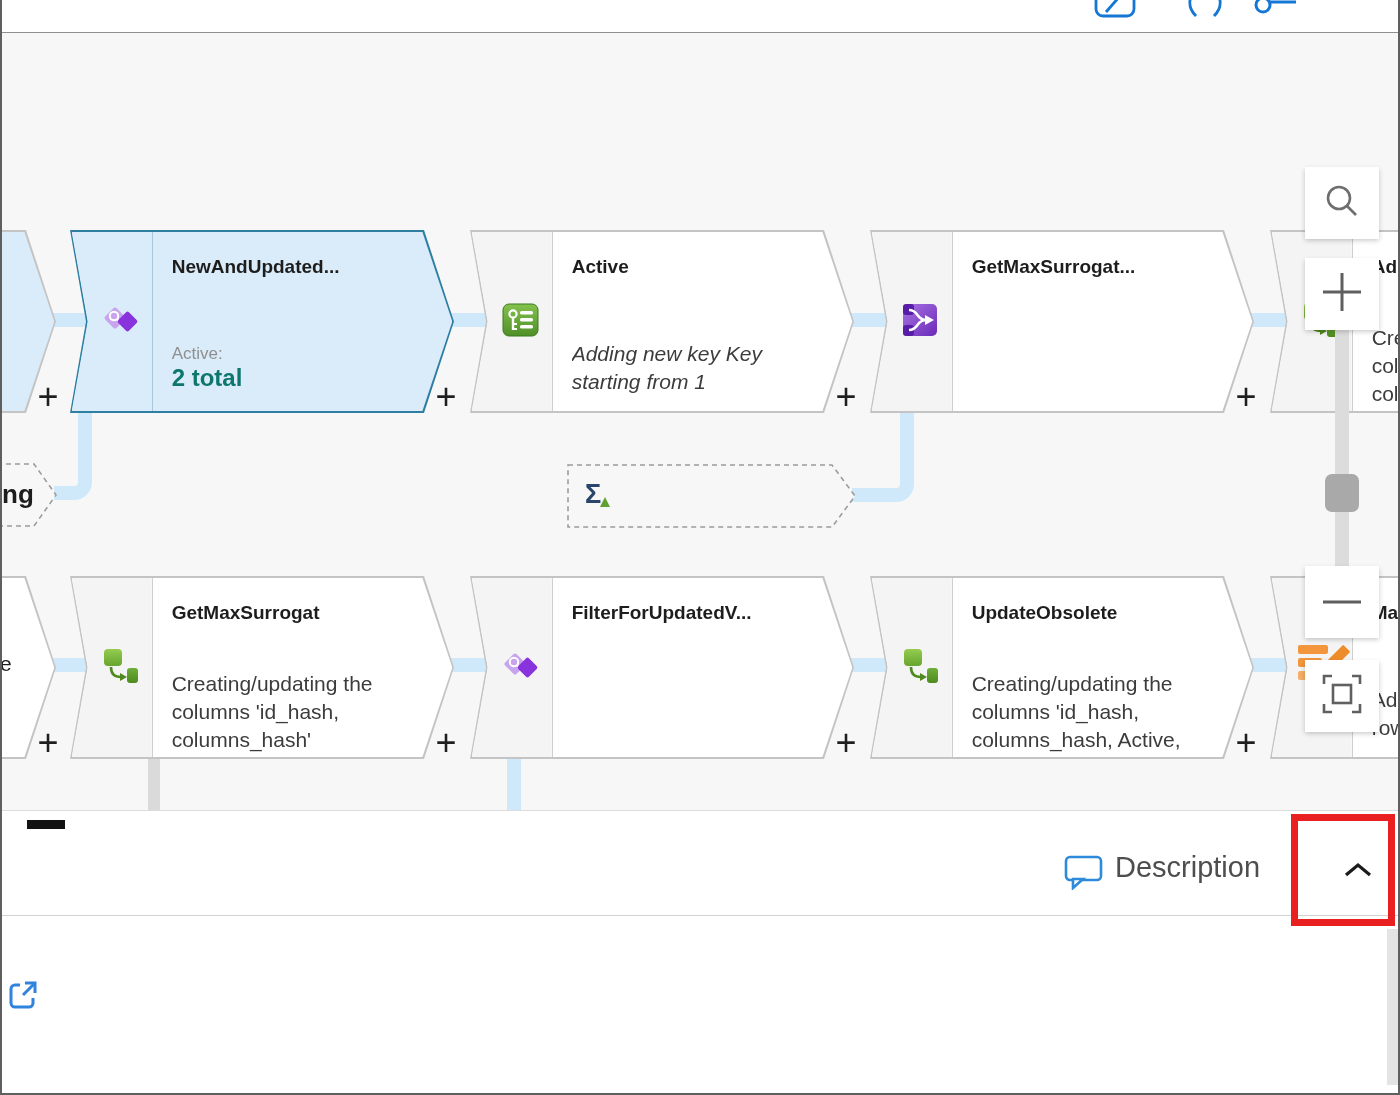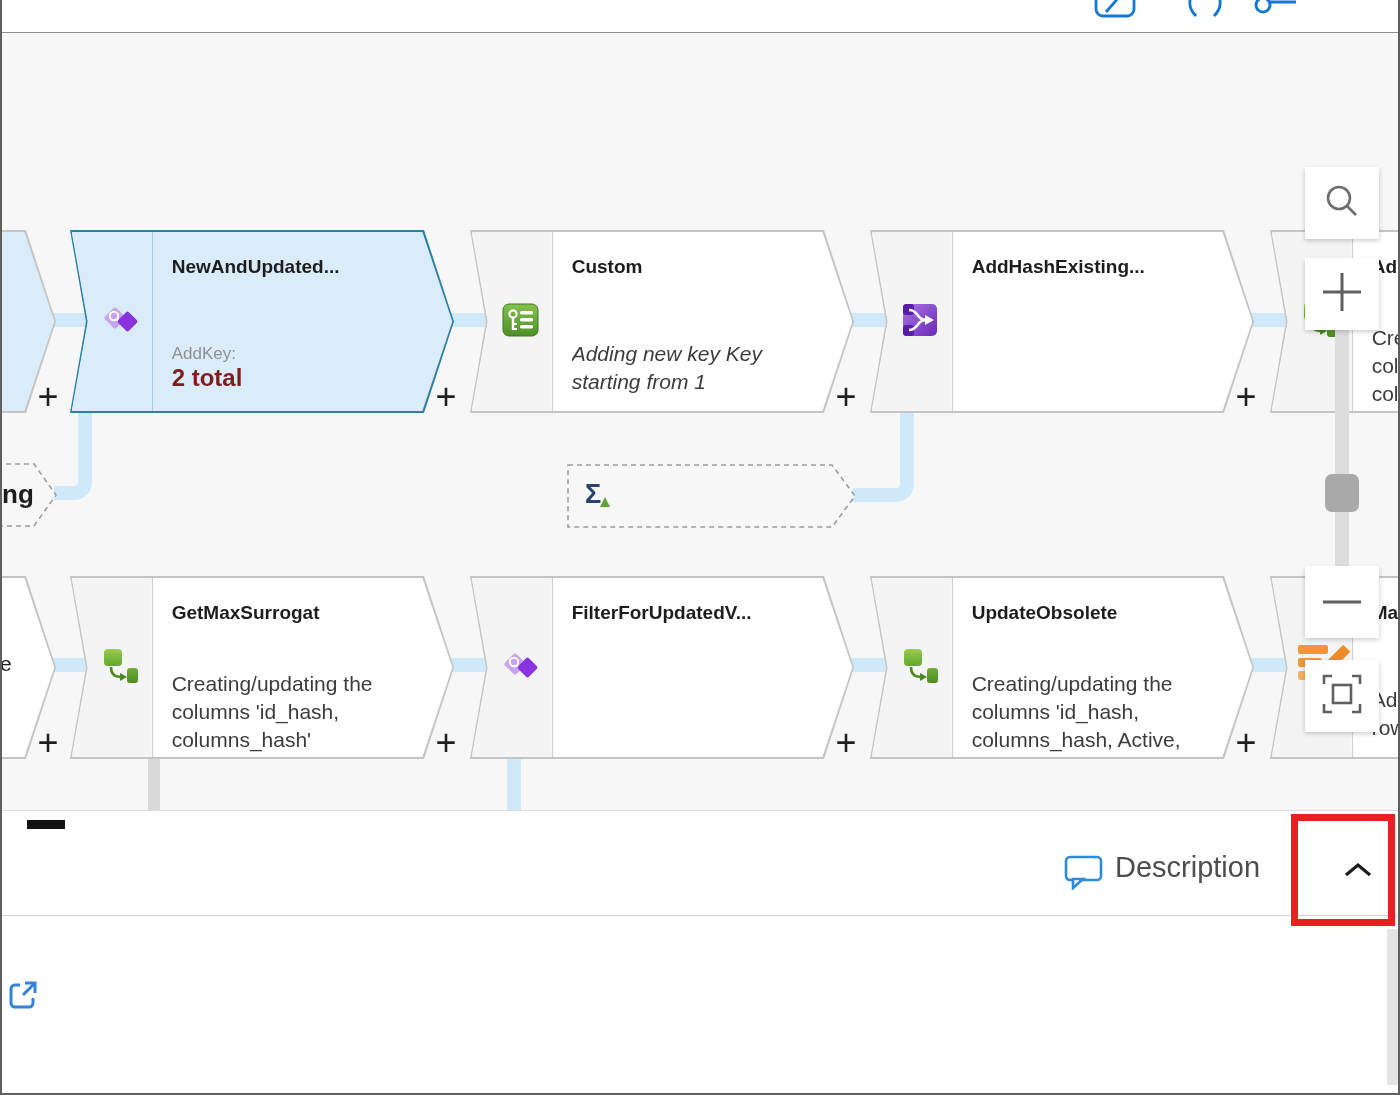--- a/index.html
+++ b/index.html
@@ -28,21 +28,21 @@
   .nfill   { position:absolute; inset:1.7px; background:#fff; clip-path:var(--np); }
   .iconcol { position:absolute; left:0; top:0; bottom:0; width:80px; background:#f4f4f4;
              clip-path:polygon(0 0,100% 0,100% 100%,0 100%,16px 50%); }
   .ndivider{ position:absolute; left:80px; top:0; bottom:0; width:1.6px; background:#cfcfcf; }
   .nicon   { position:absolute; left:30px; top:50%; transform:translateY(-50%); }
   .ntitle  { position:absolute; left:100px; top:24px; right:34px; font-size:19px; font-weight:700;
              color:#1d1d1d; white-space:nowrap; overflow:hidden; }
   .ndesc   { position:absolute; left:100px; top:92px; right:28px; height:98px; font-size:21px;
              line-height:28px; color:#3c3c3c; white-space:pre-line; overflow:hidden; }
   .ncols-label { position:absolute; left:100px; top:112px; font-size:17px; color:#8f8f8f; }
-  .ncols-value { position:absolute; left:100px; top:132px; font-size:24px; font-weight:700; color:#7f1d1d; }
+  .ncols-value { position:absolute; left:100px; top:132px; font-size:24px; font-weight:700; color:#0f766e; }
   .nplus { position:absolute; left:356px; top:146px; width:40px; text-align:center; font-size:36px;
            font-weight:400; color:#1f1f1f; z-index:3; cursor:pointer; }
   .node.selected .nborder { background:#2f7fa3; }
   .node.selected .nfill, .node.selected .iconcol { background:#daecf9; }
   .node.selected .ndivider { background:#a9c8db; }
   .node.partial-blue .nfill, .node.partial-blue .iconcol { background:#daecf9; }
 
   
   .dashed-node { position:absolute; z-index:2; }
   .dash-title { position:absolute; font-size:26px; font-weight:700; color:#1d1d1d; white-space:nowrap; }
@@ -106,21 +106,21 @@
         <div class="ndivider"></div>
         <div class="nicon">
           <svg width="40" height="36" viewBox="0 0 40 36">
             <rect x="5" y="8" width="16" height="16" rx="2" transform="rotate(45 13 16)" fill="#c9a4ee"></rect>
             <circle cx="12" cy="14" r="4.2" fill="none" stroke="#fff" stroke-width="2"></circle>
             <line x1="15" y1="17" x2="19" y2="21" stroke="#fff" stroke-width="2.4"></line>
             <rect x="18" y="12" width="15" height="15" rx="2" transform="rotate(45 25.5 19.5)" fill="#8833dd"></rect>
           </svg>
         </div>
         <div class="ntitle">NewAndUpdated...</div>
-        <div class="ncols-label">AddKey:</div>
+        <div class="ncols-label">Active:</div>
         <div class="ncols-value">2 total</div>
       </div>
       <div class="nplus">+</div>
     </div>
 
     <div class="node" style="left:468px;top:197px;">
       <div class="nborder"></div>
       <div class="nfill">
         <div class="iconcol"></div>
         <div class="ndivider"></div>
@@ -135,21 +135,21 @@
             <rect x="1" y="2" width="35" height="32" rx="6" fill="url(#gk)" stroke="#3e7a1e" stroke-width="1"></rect>
             <circle cx="11" cy="12" r="3.6" fill="none" stroke="#fff" stroke-width="2.2"></circle>
             <line x1="11" y1="15.5" x2="11" y2="28" stroke="#fff" stroke-width="2.4"></line>
             <line x1="11" y1="22" x2="15" y2="22" stroke="#fff" stroke-width="2.2"></line>
             <line x1="11" y1="27" x2="15" y2="27" stroke="#fff" stroke-width="2.2"></line>
             <rect x="18" y="9" width="13" height="3.6" rx="1.6" fill="#fff"></rect>
             <rect x="18" y="16" width="13" height="3.6" rx="1.6" fill="#fff"></rect>
             <rect x="18" y="23" width="13" height="3.6" rx="1.6" fill="#fff"></rect>
           </svg>
         </div>
-        <div class="ntitle">Custom</div>
+        <div class="ntitle">Active</div>
         <div class="ndesc" style="top:108px;font-style:italic;">Adding new key Key
 starting from 1</div>
       </div>
       <div class="nplus">+</div>
     </div>
 
     <div class="node" style="left:868px;top:197px;">
       <div class="nborder"></div>
       <div class="nfill">
         <div class="iconcol"></div>
@@ -163,21 +163,21 @@
                 </linearGradient>
               </defs>
             <rect x="1" y="2" width="34" height="32" rx="5" fill="url(#gj)"></rect>
             <rect x="1" y="2" width="11" height="11" rx="3" fill="#571da8"></rect>
             <rect x="1" y="23" width="11" height="11" rx="3" fill="#571da8"></rect>
             <path d="M7,8 C17,8 14,18 24,18" fill="none" stroke="#fff" stroke-width="2.6"></path>
             <path d="M7,28 C17,28 14,18 24,18" fill="none" stroke="#fff" stroke-width="2.6"></path>
             <polygon points="23,13 32,18 23,23" fill="#fff"></polygon>
           </svg>
         </div>
-        <div class="ntitle">AddHashExisting...</div>
+        <div class="ntitle">GetMaxSurrogat...</div>
       </div>
       <div class="nplus">+</div>
     </div>
 
     <div class="node" style="left:1268px;top:197px;">
       <div class="nborder"></div>
       <div class="nfill">
         <div class="iconcol"></div>
         <div class="ndivider"></div>
         <div class="nicon">

